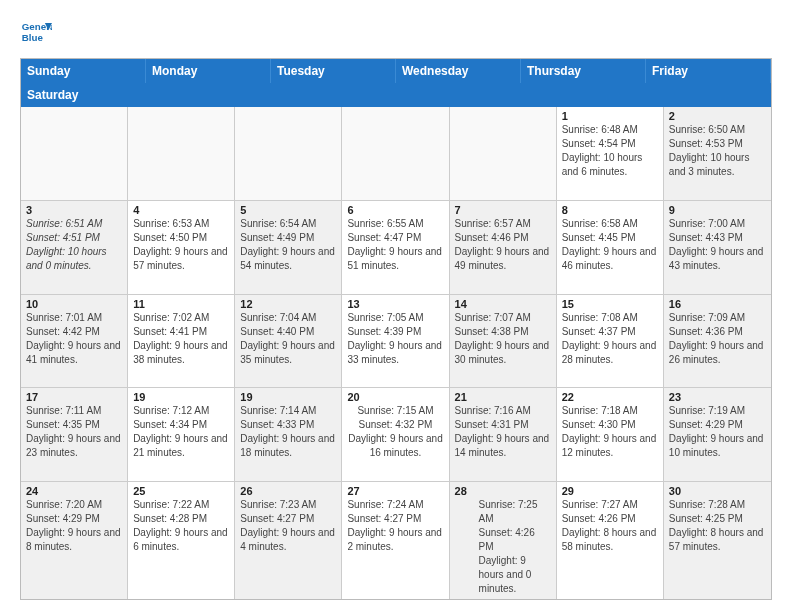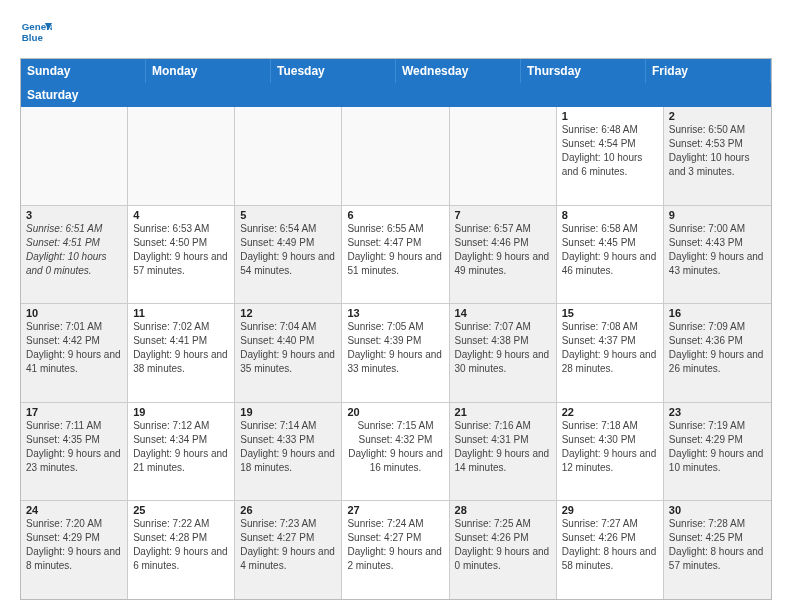--- a/index.html
+++ b/index.html
@@ -303,21 +303,21 @@
 Daylight: 9 hours and 4 minutes.</div>
           </div>
           <div class="cal-cell">
             <div class="day-num">27</div>
             <div class="day-info" style="white-space: pre-line;">Sunrise: 7:24 AM
 Sunset: 4:27 PM
 Daylight: 9 hours and 2 minutes.</div>
           </div>
           <div class="cal-cell shaded">
             <div class="day-num">28</div>
-            <div class="day-info" style="white-space: pre-line;">Sunrise: 7:25 AM
+            <div class="day-info" style="white-space: pre-line; margin-left: 24px;">Sunrise: 7:25 AM
 Sunset: 4:26 PM
 Daylight: 9 hours and 0 minutes.</div>
           </div>
           <div class="cal-cell">
             <div class="day-num">29</div>
             <div class="day-info" style="white-space: pre-line;">Sunrise: 7:27 AM
 Sunset: 4:26 PM
 Daylight: 8 hours and 58 minutes.</div>
           </div>
           <div class="cal-cell shaded">

